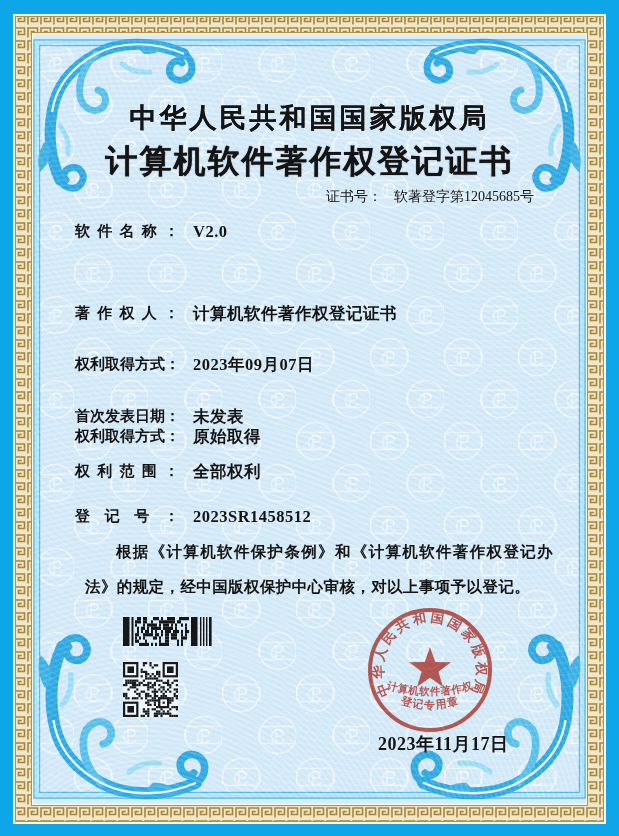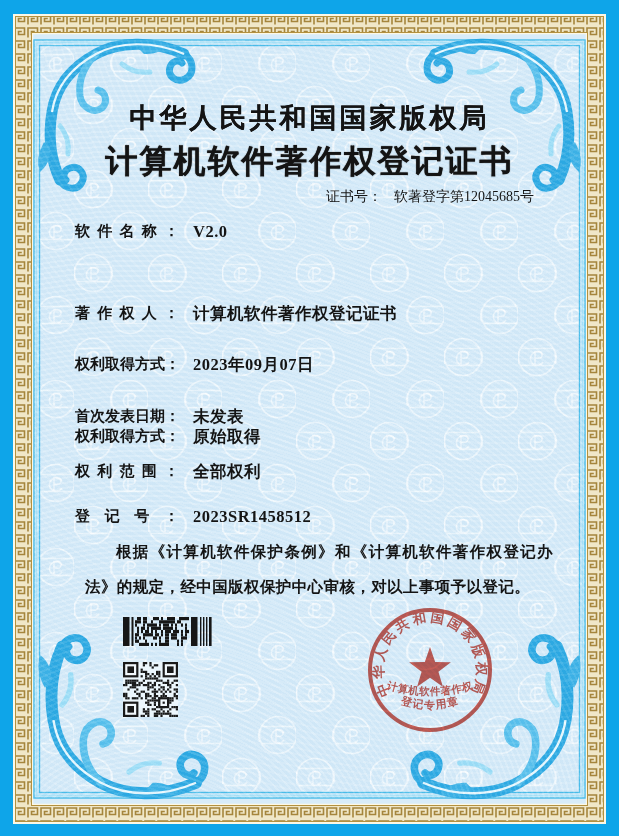--- a/index.html
+++ b/index.html
@@ -519,20 +519,21 @@
       <rect x="41.800000000000004" y="2.2" width="11" height="11" fill="#f2f8fc"></rect>
       <rect x="44" y="4.4" width="6.6000000000000005" height="6.6000000000000005" fill="#1a1a1a"></rect>
       <rect x="0" y="39.6" width="15.400000000000002" height="15.400000000000002" fill="#1a1a1a"></rect>
       <rect x="2.2" y="41.800000000000004" width="11" height="11" fill="#f2f8fc"></rect>
       <rect x="4.4" y="44" width="6.6000000000000005" height="6.6000000000000005" fill="#1a1a1a"></rect>
       <rect x="35.2" y="35.2" width="11" height="11" fill="#1a1a1a"></rect>
       <rect x="37.400000000000006" y="37.400000000000006" width="6.6000000000000005" height="6.6000000000000005" fill="#f2f8fc"></rect>
       <rect x="39.6" y="39.6" width="2.2" height="2.2" fill="#1a1a1a"></rect>
     </svg>
 
+  <div class="txt date">2023年11月17日</div>
 
   <svg id="seal-svg" width="150" height="150" viewBox="0 0 150 150" aria-hidden="true">
     <defs>
       <path id="sealArc" d="M41.8,105.2 A47,47 0 1 1 108.2,105.2" fill="none"></path>
       <path id="sealL1" d="M33,92 Q75,104 117,92" fill="none"></path>
       <path id="sealL2" d="M46,107 Q75,116 104,107" fill="none"></path>
     </defs>
     <circle cx="75" cy="73" r="60" fill="none" stroke="#ce5147" stroke-width="4"></circle>
     <polygon fill="#ce5147" points="75,50 80.2,64.9 95.9,65.2 83.4,74.7 87.9,89.8 75,80.8 62.1,89.8 66.6,74.7 54.1,65.2 69.8,64.9"></polygon>
     <text class="ring-text">

